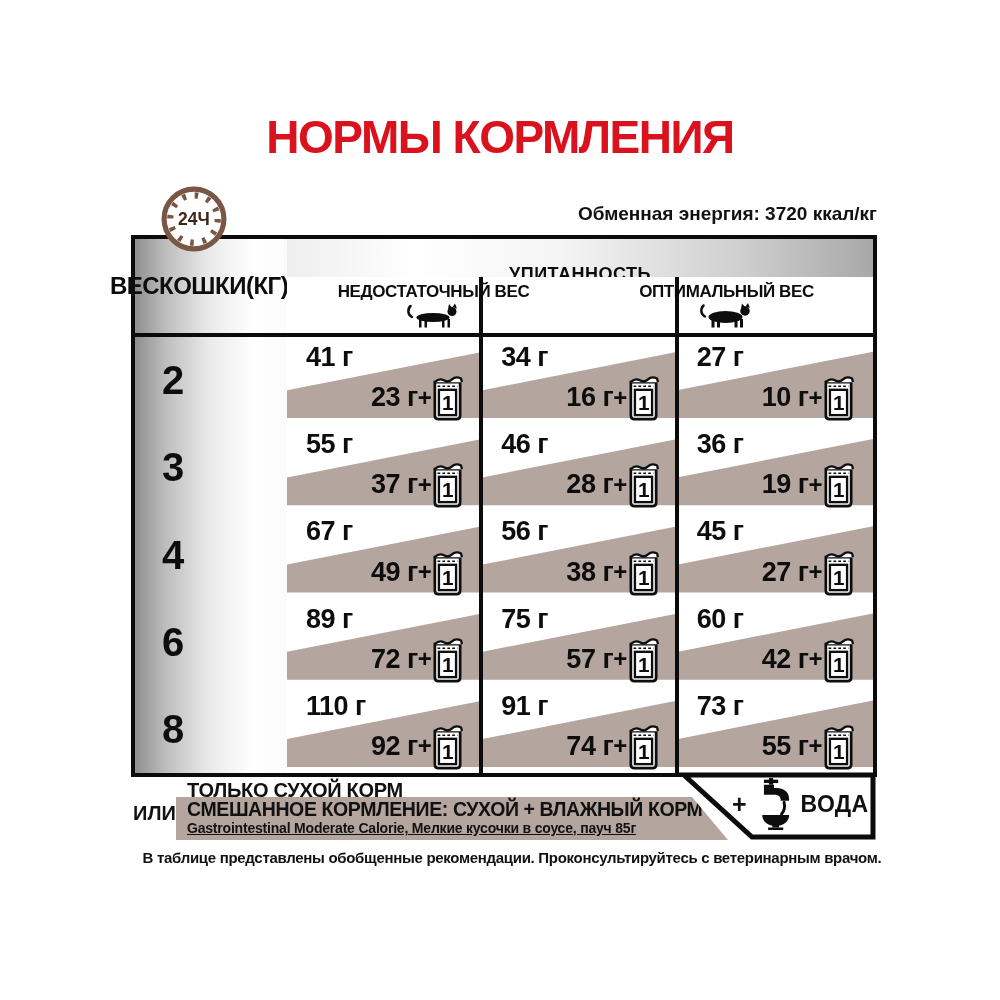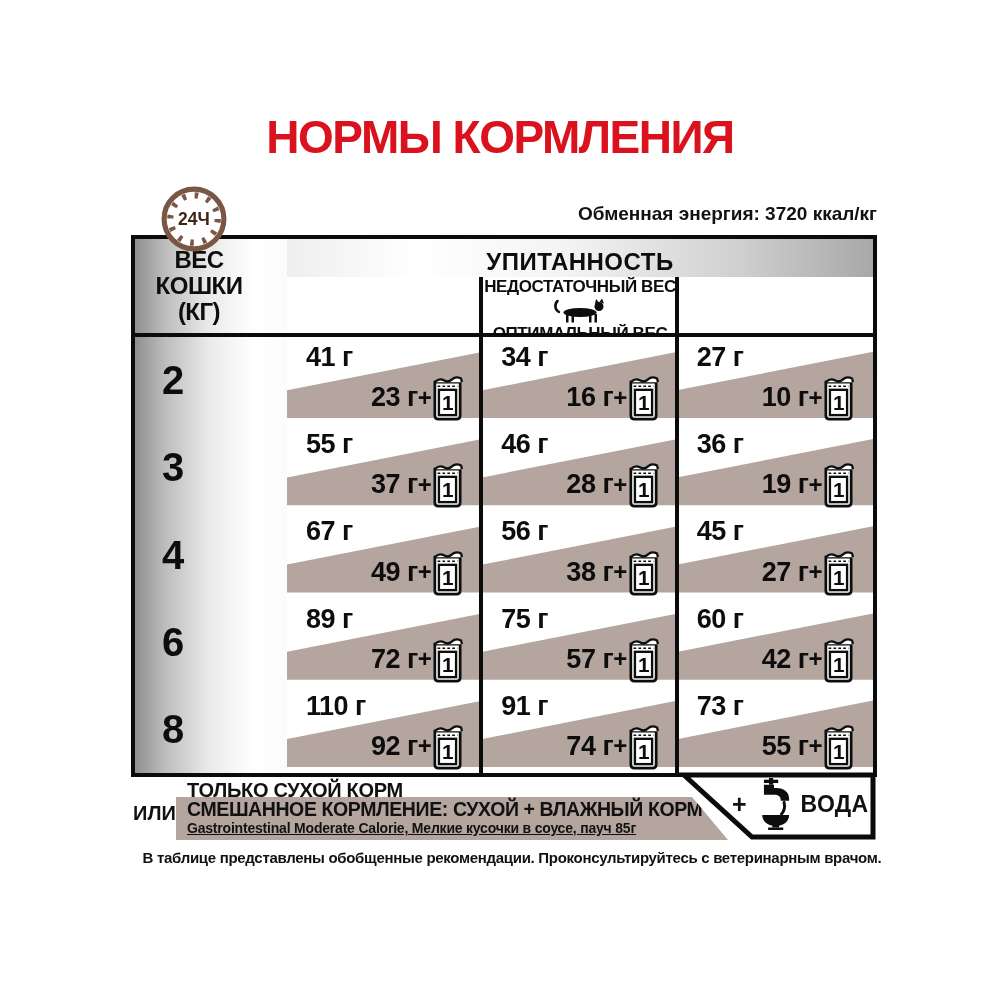--- a/index.html
+++ b/index.html
@@ -16,33 +16,33 @@
   
   .clock{position:absolute;left:161px;top:186px;width:66px;height:66px;z-index:5;}
   .clock text{font-family:"Liberation Sans",sans-serif;}
 
   
   .ftable{position:absolute;left:131px;top:235px;width:738px;height:534px;
           border:4px solid #0b0b0b;background:#fff;z-index:1;}
 
   .band{position:absolute;left:0;top:0;width:738px;height:38px;
         background:linear-gradient(90deg,#b3b3b3 0%,#e6e6e6 12%,#ffffff 38%,#f4f4f4 58%,#cfcfcf 82%,#a8a8a8 100%);}
-  .band-label{position:absolute;left:152px;right:0;top:4px;height:38px;display:flex;align-items:center;justify-content:center;
-        font-size:24px;font-weight:800;letter-spacing:.5px;color:#0d0d0d;text-align:right;}
+  .band-label{position:absolute;left:152px;right:0;top:16px;height:38px;display:flex;align-items:center;justify-content:center;
+        font-size:18px;font-weight:800;letter-spacing:.5px;color:#0d0d0d;text-align:right;}
 
   .left-panel{position:absolute;left:0;top:0;width:152px;height:534px;display:flex;flex-direction:column;
         background:linear-gradient(90deg,#8f8f8f 0%,#bdbdbd 20%,#e9e9e9 48%,#ffffff 78%,#fbfbfb 100%);}
-  .weight-head{height:94px;display:flex;flex-direction:column;align-items:center;justify-content:center;
+  .weight-head{height:94px;display:flex;flex-direction:row;align-items:center;justify-content:center;
         padding-right:24px;font-size:24px;font-weight:800;line-height:26px;letter-spacing:-.5px;color:#0d0d0d;}
   .rule-gap{height:4px;}
   .weight-cells{flex:1;display:flex;flex-direction:column;}
   .weight-cell{flex:1;display:flex;align-items:center;justify-content:center;
         padding-right:76px;font-size:40px;font-weight:800;color:#0d0d0d;}
 
-  .head-cells{position:absolute;left:152px;top:38px;right:0;height:56px;display:flex;background:#0f172a;flex-direction:column;}
+  .head-cells{position:absolute;left:152px;top:38px;right:0;height:56px;display:flex;background:#0f172a;}
   .hcell{flex:1;display:flex;flex-direction:column;align-items:center;justify-content:center;gap:1px;background:#fff;}
   .hcell-label{font-size:17px;font-weight:800;letter-spacing:-.4px;white-space:nowrap;color:#0d0d0d;}
   .cat{height:26px;}
 
   .header-rule{position:absolute;left:0;top:94px;width:738px;height:4px;background:#0b0b0b;}
   .vsep{position:absolute;top:38px;bottom:0;width:4px;background:#0b0b0b;z-index:3;}
   .vsep1{left:344px;}
   .vsep2{left:540px;}
 
   .grid{position:absolute;left:152px;top:98px;right:0;bottom:0;display:grid;

